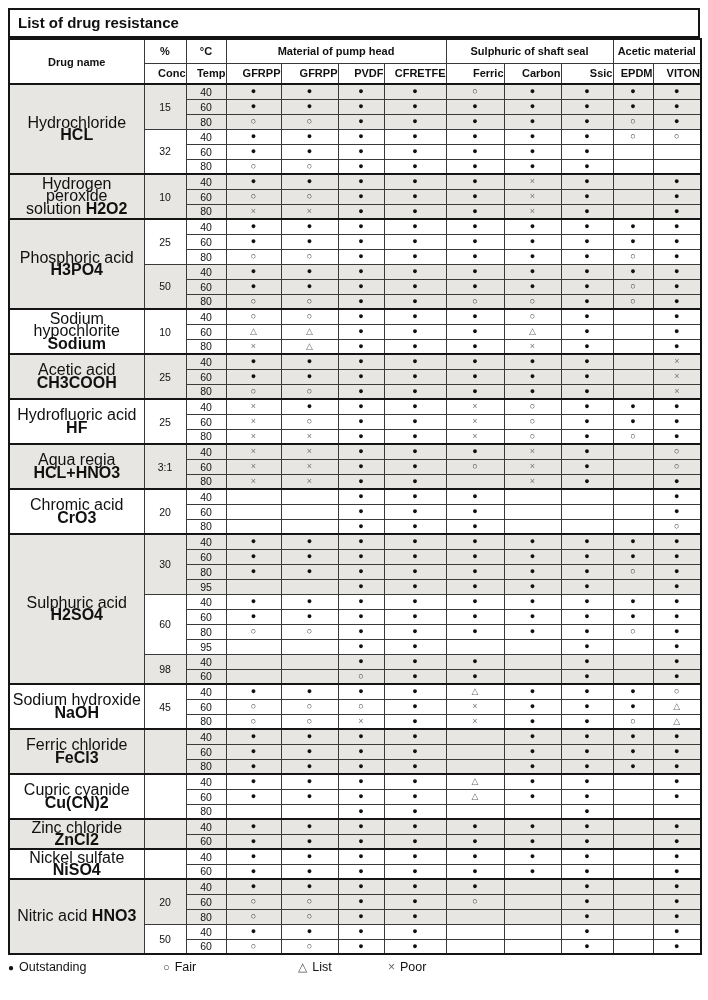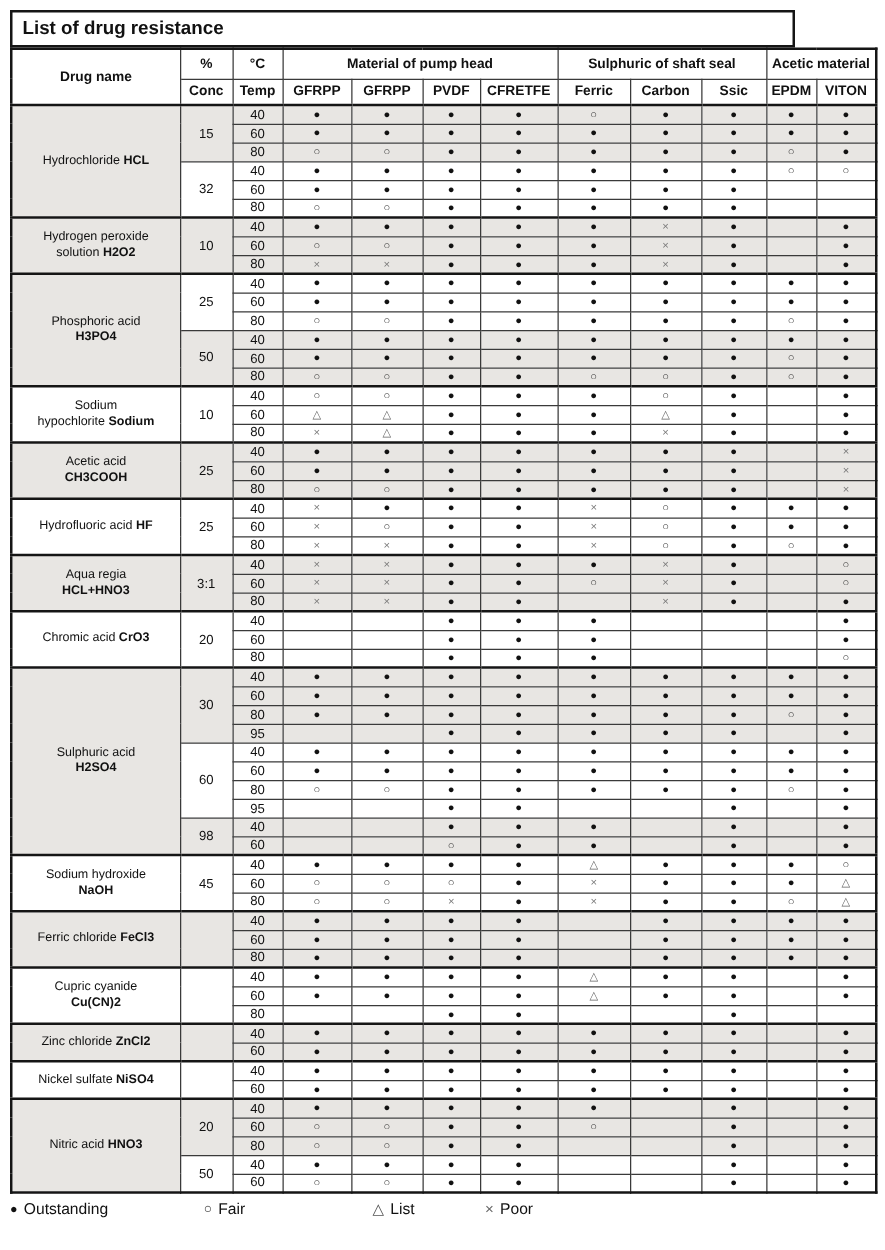--- a/index.html
+++ b/index.html
@@ -1,28 +1,28 @@
 <!DOCTYPE html>
 <html><head>
 <meta charset="utf-8">
 <style>
   html,body{margin:0;padding:0;background:#fff;}
   body{font-family:"Liberation Sans",sans-serif;color:#111;}
   .page{width:708px;height:1000px;box-sizing:border-box;padding:8px 8px 0 8px;background:#fff;}
-  .title-box{border:2px solid #151515;box-sizing:border-box;width:628px;
+  .title-box{border:2px solid #151515;box-sizing:border-box;width:692px;
              padding:3px 8px 4px 8px;font-size:15px;font-weight:bold;line-height:19px;}
   table.res{border-collapse:collapse;table-layout:fixed;width:692px;border:2px solid #151515;margin-top:0;}
   table.res th, table.res td{border:1px solid #3a3a3a;padding:0;text-align:center;
              vertical-align:middle;overflow:hidden;box-sizing:border-box;}
   thead th{font-weight:bold;font-size:11px;line-height:12px;background:#fff;}
   thead tr.h1 th{height:24px;}
-  thead tr.h2 th{height:21px;}
+  thead tr.h2 th{height:21px;text-align:right;}
   thead tr.h2 th{border-bottom:2px solid #151515;}
   tbody tr{height:15px;}
-  td.name{font-size:10px;line-height:12.5px;}
+  td.name{font-size:16px;line-height:12.5px;}
   td.conc, td.temp{font-size:10.5px;}
   td.sym{font-size:9px;line-height:9px;}
   .sym-b{color:#111;font-size:8.5px;}
   .sym-o{color:#333;font-size:9px;}
   .sym-t{color:#666;font-size:10px;}
   .sym-x{color:#777;font-size:10px;}
   tr.gstart td{border-top:2px solid #151515;}
   .shade{background:#e8e6e3;}
   .legend{width:692px;display:flex;align-items:center;padding-top:5px;font-size:12.5px;}
   .legend .item{display:flex;align-items:center;gap:5px;}

